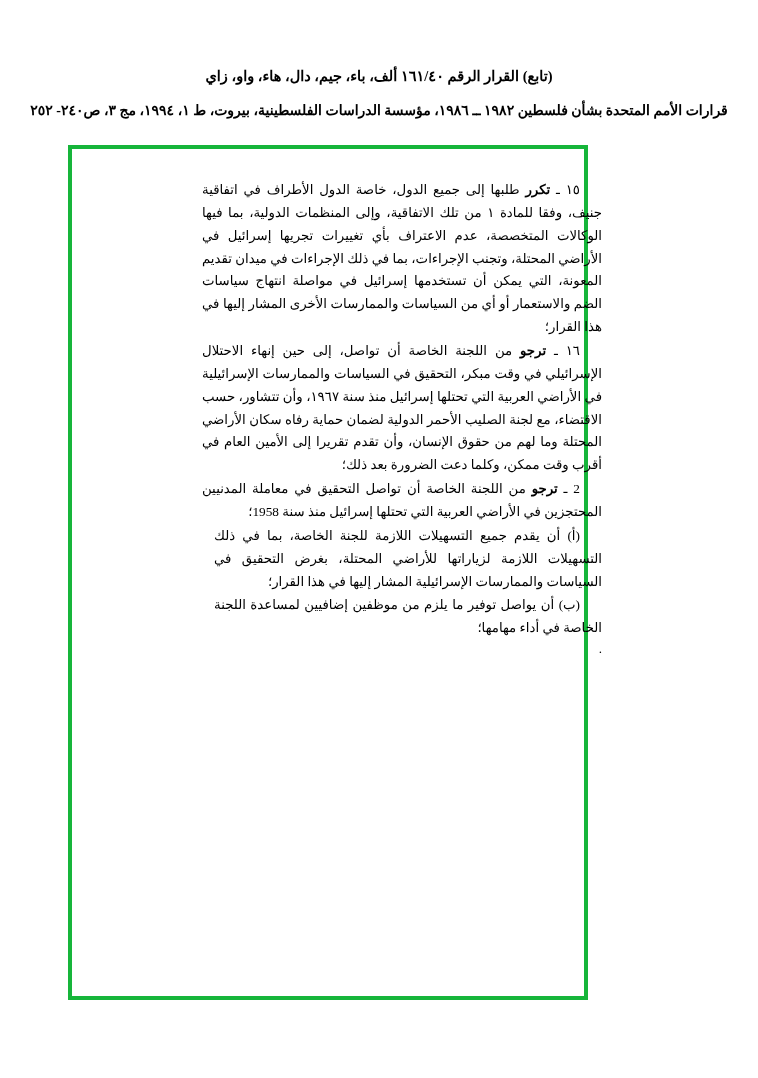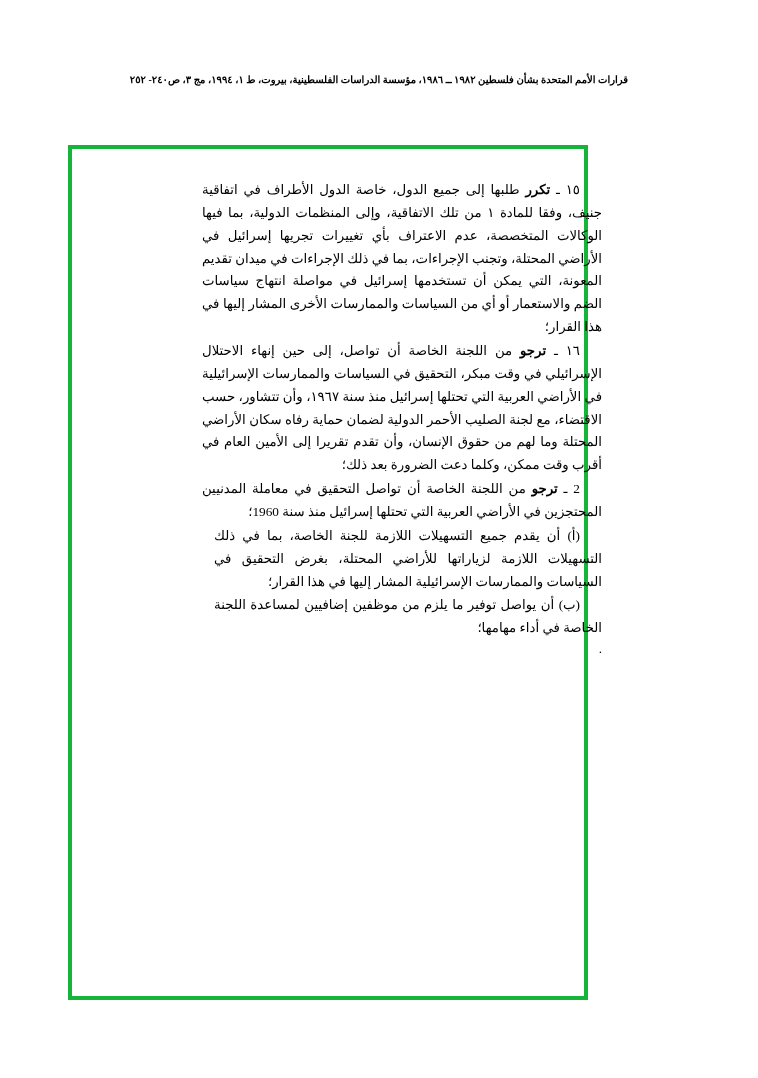--- a/index.html
+++ b/index.html
@@ -25,23 +25,23 @@
     text-align: center;
     padding-top: 66px;
   }
   .header-title {
     font-size: 14.5px;
     font-weight: bold;
     letter-spacing: 0px;
     line-height: 1.4;
   }
   .header-source {
-    font-size: 10px;
+    font-size: 14px;
     font-weight: bold;
-    margin-top: 7px;
+    margin-top: 15px;
     line-height: 1.4;
   }
   .frame {
     position: absolute;
     left: 68px;
     top: 145px;
     width: 520px;
     height: 855px;
     border: 4px solid #16b53a;
     box-sizing: border-box;
@@ -86,39 +86,40 @@
     line-height: 1;
     margin-top: 2px;
   }
 </style>
 </head>
 <body>
 
 <div class="page">
 
   <div class="header">
+    <div class="header-title">(تابع) القرار الرقم ١٦١/٤٠ ألف، باء، جيم، دال، هاء، واو، زاي</div>
     <div class="header-source">‏قرارات الأمم المتحدة بشأن فلسطين ١٩٨٢ ــ ١٩٨٦، مؤسسة الدراسات الفلسطينية، بيروت، ط ١، ١٩٩٤، مج ٣، ص٢٤٠- ٢٥٢‏</div>
   </div>
 
   <div class="frame">
     <div class="content">
 
       <p class="para">
         <span class="num">١٥ ـ</span>
         <span class="kw">تكرر</span><span> طلبها إلى جميع الدول، خاصة الدول الأطراف في اتفاقية جنيف، وفقا للمادة ١ من تلك الاتفاقية، وإلى المنظمات الدولية، بما فيها الوكالات المتخصصة، عدم الاعتراف بأي تغييرات تجريها إسرائيل في الأراضي المحتلة، وتجنب الإجراءات، بما في ذلك الإجراءات في ميدان تقديم المعونة، التي يمكن أن تستخدمها إسرائيل في مواصلة انتهاج سياسات الضم والاستعمار أو أي من السياسات والممارسات الأخرى المشار إليها في هذا القرار؛</span>
       </p>
 
       <p class="para">
         <span class="num">١٦ ـ</span>
         <span class="kw">ترجو</span><span> من اللجنة الخاصة أن تواصل، إلى حين إنهاء الاحتلال الإسرائيلي في وقت مبكر، التحقيق في السياسات والممارسات الإسرائيلية في الأراضي العربية التي تحتلها إسرائيل منذ سنة ١٩٦٧، وأن تتشاور، حسب الاقتضاء، مع لجنة الصليب الأحمر الدولية لضمان حماية رفاه سكان الأراضي المحتلة وما لهم من حقوق الإنسان، وأن تقدم تقريرا إلى الأمين العام في أقرب وقت ممكن، وكلما دعت الضرورة بعد ذلك؛</span>
       </p>
 
       <p class="para">
         <span class="num">2 ـ</span>
-        <span class="kw">ترجو</span><span> من اللجنة الخاصة أن تواصل التحقيق في معاملة المدنيين المحتجزين في الأراضي العربية التي تحتلها إسرائيل منذ سنة 1960؛</span>
+        <span class="kw">ترجو</span><span> من اللجنة الخاصة أن تواصل التحقيق في معاملة المدنيين المحتجزين في الأراضي العربية التي تحتلها إسرائيل منذ سنة 1958؛</span>
       </p>
 
 
 
       <p class="para sub">
         <span class="num">(أ)</span><span> أن يقدم جميع التسهيلات اللازمة للجنة الخاصة، بما في ذلك التسهيلات اللازمة لزياراتها للأراضي المحتلة، بغرض التحقيق في السياسات والممارسات الإسرائيلية المشار إليها في هذا القرار؛</span>
       </p>
 
       <p class="para sub">
         <span class="num">(ب)</span><span> أن يواصل توفير ما يلزم من موظفين إضافيين لمساعدة اللجنة الخاصة في أداء مهامها؛</span>

